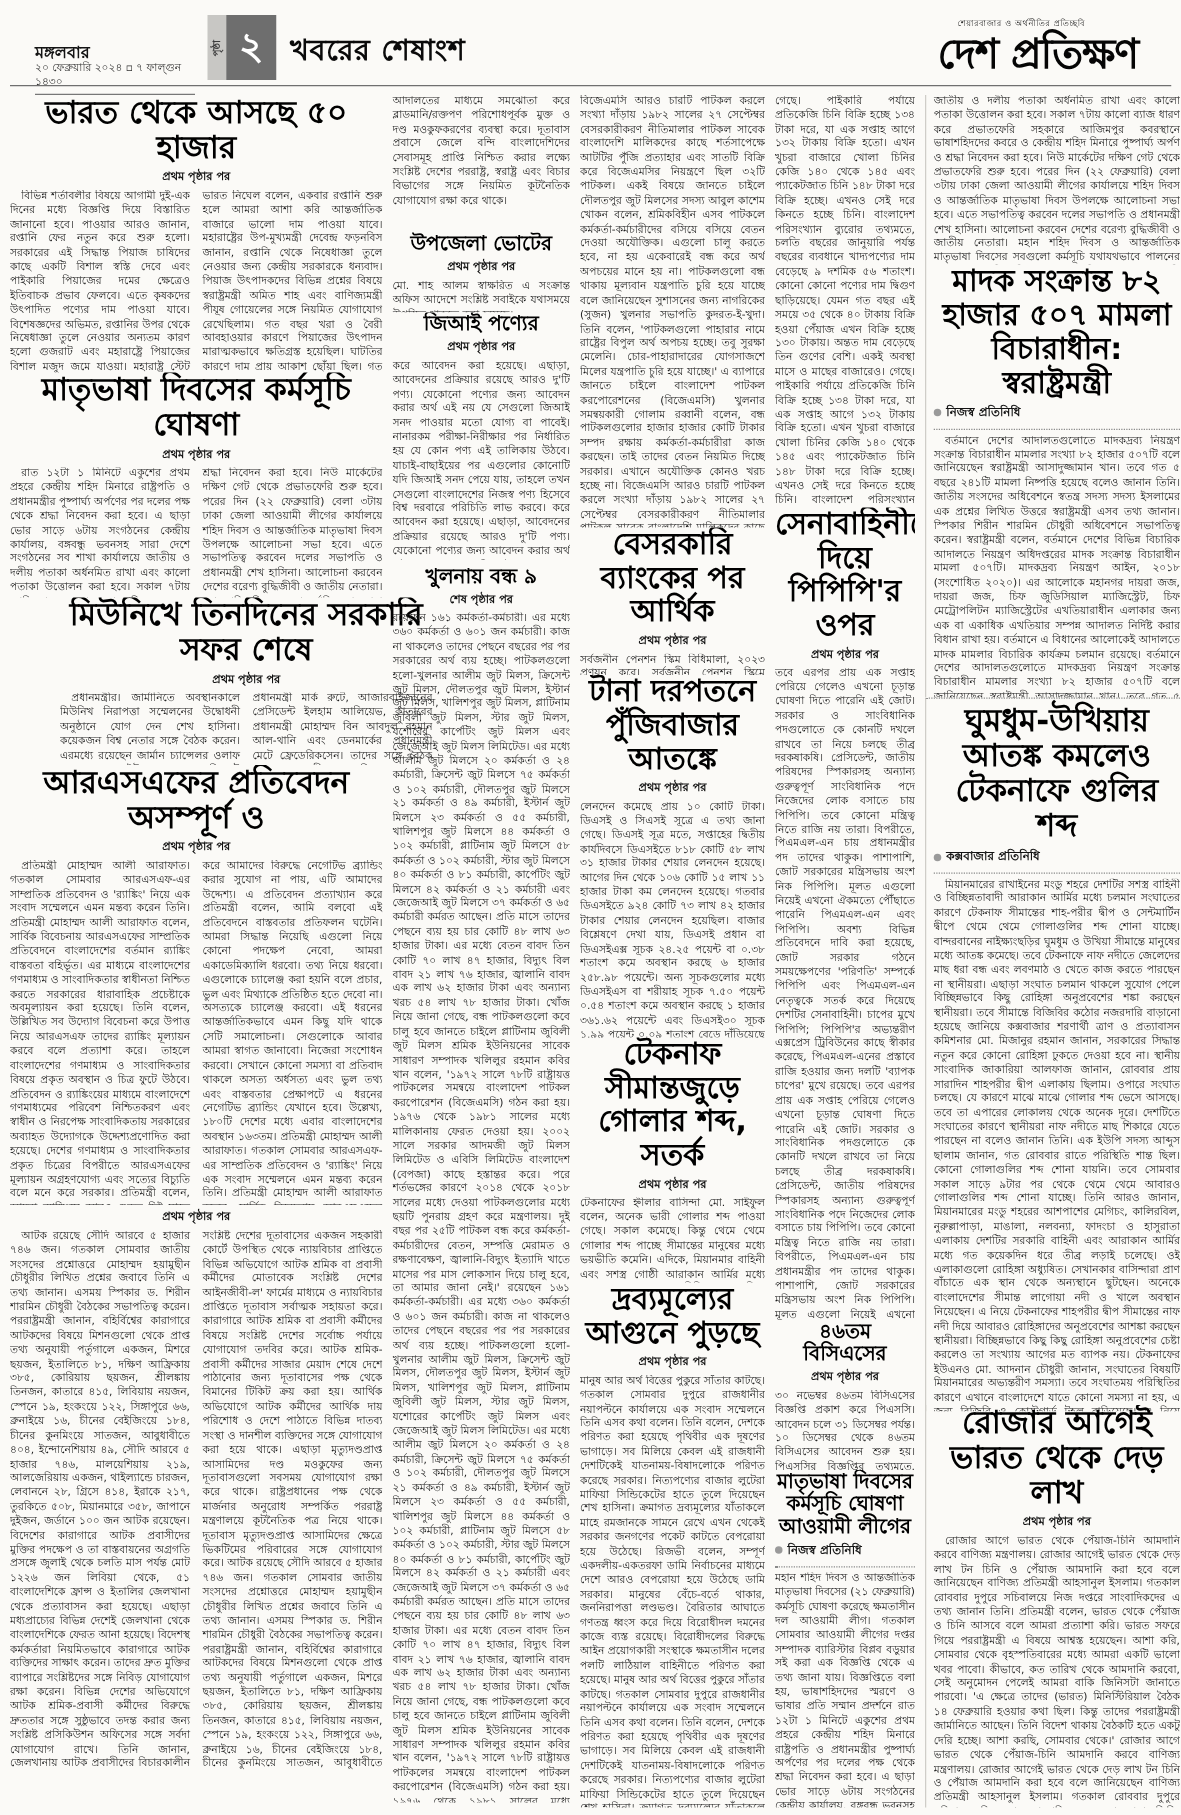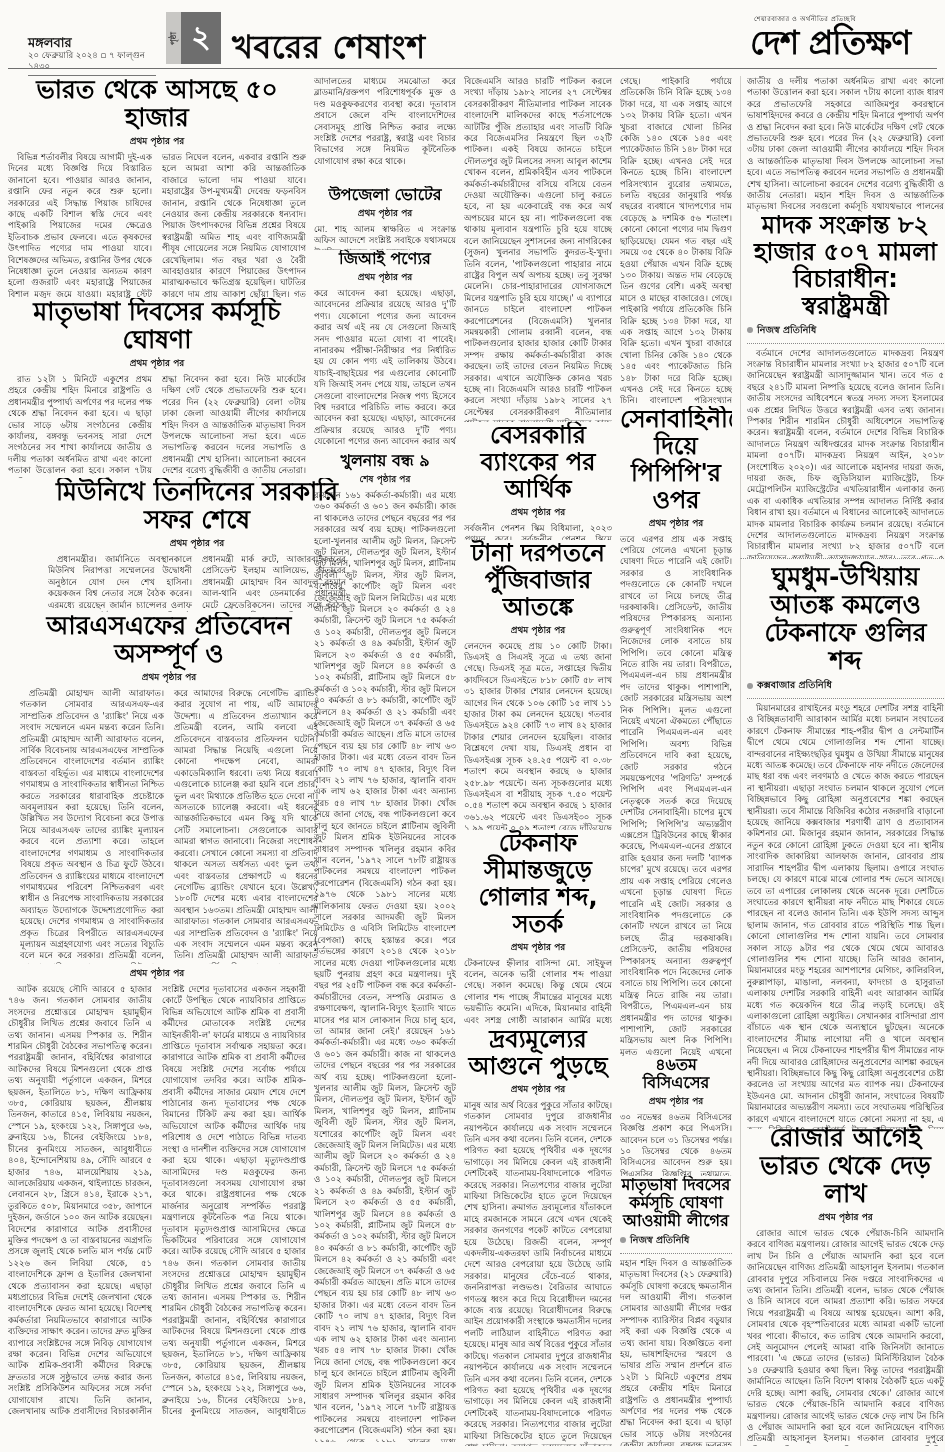--- a/index.html
+++ b/index.html
@@ -18,23 +18,23 @@
   
   .masthead{position:absolute;top:0;left:0;width:945px;height:70px;}
   .mast-rule{position:absolute;top:68px;left:8px;width:929px;border-top:1.5px solid #6f6f6f;}
   .date-block{position:absolute;top:35px;left:28px;width:128px;text-align:left;border-bottom:1px solid #777;padding-bottom:3px;}
   .date-day{font-weight:bold;font-size:13px;line-height:15px;}
   .date-line{font-size:8.5px;color:#333;line-height:11px;}
   .page-widget{position:absolute;top:12px;left:166px;height:52px;display:flex;}
   .page-label-strip{width:15px;height:52px;background:#c8c7c4;color:#3c3c3c;display:flex;align-items:center;justify-content:center;}
   .page-label-strip span{writing-mode:vertical-rl;transform:rotate(180deg);font-size:8px;font-weight:bold;}
   .page-num-box{width:40px;height:52px;background:#6e6e6e;color:#fff;display:flex;align-items:center;justify-content:center;font-size:30px;font-weight:bold;}
-  .section-title{position:absolute;top:22px;left:232px;font-size:32px;font-weight:800;letter-spacing:.5px;color:#0a0a0a;}
+  .section-title{position:absolute;top:22px;left:232px;font-size:23px;font-weight:800;letter-spacing:.5px;color:#0a0a0a;}
   .logo-block{position:absolute;top:14px;right:10px;width:185px;text-align:left;}
-  .logo-tagline{font-size:6.5px;color:#222;margin-left:4px;letter-spacing:.5px;}
+  .logo-tagline{font-size:6.5px;color:#222;margin-left:16px;letter-spacing:.5px;}
   .logo-title{font-family:"DejaVu Serif","Liberation Serif",serif;font-size:33px;line-height:36px;font-weight:900;color:#050505;letter-spacing:-1px;}
   
   .article{position:absolute;overflow:hidden;}
   .headline{font-weight:800;color:#000;text-align:center;line-height:1.12;}
   .h-lg{font-size:25px;}
   .h-md{font-size:24px;}
   .h-sm{font-size:16px;}
   .kicker{font-size:9px;font-weight:bold;text-align:center;margin:2px 0 3px 0;color:#111;}
   .byline-row{display:flex;align-items:center;gap:4px;border-bottom:1px dotted #8a8a8a;padding:3px 0 5px 0;margin-bottom:4px;}
   .byline-bullet{width:6px;height:6px;background:#9a9a9a;border-radius:50%;flex:0 0 auto;}
@@ -80,21 +80,21 @@
     <div class="kicker">প্রথম পৃষ্ঠার পর</div>
     <div class="body cols-2 first-indent" style="height:134px;">রাত ১২টা ১ মিনিটে একুশের প্রথম প্রহরে কেন্দ্রীয় শহিদ মিনারে রাষ্ট্রপতি ও প্রধানমন্ত্রীর পুষ্পার্ঘ্য অর্পণের পর দলের পক্ষ থেকে শ্রদ্ধা নিবেদন করা হবে। এ ছাড়া ভোর সাড়ে ৬টায় সংগঠনের কেন্দ্রীয় কার্যালয়, বঙ্গবন্ধু ভবনসহ সারা দেশে সংগঠনের সব শাখা কার্যালয়ে জাতীয় ও দলীয় পতাকা অর্ধনমিত রাখা এবং কালো পতাকা উত্তোলন করা হবে। সকাল ৭টায় আজিমপুর কবরস্থানে ভাষাশহিদদের কবরে ও কেন্দ্রীয় শহিদ মিনারে পুষ্পার্ঘ্য অর্পণ ও শ্রদ্ধা নিবেদন করা হবে। নিউ মার্কেটের দক্ষিণ গেট থেকে প্রভাতফেরি শুরু হবে। পরের দিন (২২ ফেব্রুয়ারি) বেলা ৩টায় ঢাকা জেলা আওয়ামী লীগের কার্যালয়ে শহিদ দিবস ও আন্তর্জাতিক মাতৃভাষা দিবস উপলক্ষে আলোচনা সভা হবে। এতে সভাপতিত্ব করবেন দলের সভাপতি ও প্রধানমন্ত্রী শেখ হাসিনা। আলোচনা করবেন দেশের বরেণ্য বুদ্ধিজীবী ও জাতীয় নেতারা। মহান শহিদ দিবস ও আন্তর্জাতিক মাতৃভাষা দিবসের সবগুলো কর্মসূচি যথাযথভাবে পালনের জন্য আওয়ামী লীগের সর্বস্তরের নেতা-কর্মীসহ সব সহযোগী সংগঠনের প্রতি আহ্বান জানিয়েছেন দলের সাধারণ সম্পাদক ওবায়দুল কাদের। রাত ১২টা ১ মিনিটে একুশের প্রথম প্রহরে কেন্দ্রীয় শহিদ মিনারে রাষ্ট্রপতি ও প্রধানমন্ত্রীর পুষ্পার্ঘ্য অর্পণের পর দলের পক্ষ থেকে শ্রদ্ধা নিবেদন করা হবে। এ ছাড়া ভোর সাড়ে ৬টায় সংগঠনের কেন্দ্রীয় কার্যালয়, বঙ্গবন্ধু ভবনসহ সারা দেশে সংগঠনের সব শাখা কার্যালয়ে জাতীয় ও দলীয় পতাকা অর্ধনমিত রাখা এবং কালো পতাকা উত্তোলন করা হবে। সকাল ৭টায় আজিমপুর কবরস্থানে ভাষাশহিদদের কবরে ও কেন্দ্রীয় শহিদ মিনারে পুষ্পার্ঘ্য অর্পণ ও শ্রদ্ধা নিবেদন করা হবে। নিউ মার্কেটের দক্ষিণ গেট থেকে প্রভাতফেরি শুরু হবে। পরের দিন (২২ ফেব্রুয়ারি) বেলা ৩টায় ঢাকা জেলা আওয়ামী লীগের কার্যালয়ে শহিদ দিবস ও আন্তর্জাতিক মাতৃভাষা দিবস উপলক্ষে আলোচনা সভা হবে। এতে সভাপতিত্ব করবেন দলের সভাপতি ও প্রধানমন্ত্রী শেখ হাসিনা। আলোচনা করবেন দেশের বরেণ্য বুদ্ধিজীবী ও জাতীয় নেতারা। মহান শহিদ দিবস ও আন্তর্জাতিক মাতৃভাষা দিবসের সবগুলো কর্মসূচি যথাযথভাবে পালনের জন্য আওয়ামী লীগের সর্বস্তরের নেতা-কর্মীসহ সব সহযোগী সংগঠনের প্রতি আহ্বান জানিয়েছেন দলের সাধারণ সম্পাদক ওবায়দুল কাদের।</div>
   </div>
 
   <div class="article" style="left:8px;top:478px;width:298px;height:134px;margin-left:40px;">
     <div class="headline h-lg">মিউনিখে তিনদিনের সরকারি সফর শেষে</div>
     <div class="kicker">প্রথম পৃষ্ঠার পর</div>
     <div class="body cols-2 first-indent" style="height:88px;">প্রধানমন্ত্রীর। জার্মানিতে অবস্থানকালে মিউনিখ নিরাপত্তা সম্মেলনের উদ্বোধনী অনুষ্ঠানে যোগ দেন শেখ হাসিনা। কয়েকজন বিশ্ব নেতার সঙ্গে বৈঠক করেন। এরমধ্যে রয়েছেন জার্মান চ্যান্সেলর ওলাফ শোলৎজ, ইউক্রেনের প্রেসিডেন্ট ভলোদিমির জেলেনস্কি, নেদারল্যান্ডসের প্রধানমন্ত্রী মার্ক রুটে, আজারবাইজানের প্রেসিডেন্ট ইলহাম আলিয়েভ, কাতারের প্রধানমন্ত্রী মোহাম্মদ বিন আবদুল রহমান আল-থানি এবং ডেনমার্কের প্রধানমন্ত্রী মেটে ফ্রেডেরিকসেন। তাদের সঙ্গে বৈঠক করেন প্রধানমন্ত্রী শেখ হাসিনা। এছাড়া এ সফরে জার্মানিতে বসবাসকারী প্রবাসী বাংলাদেশিদের একটি নাগরিক সংবর্ধনায়ও অংশ নেন প্রধানমন্ত্রী। প্রধানমন্ত্রীর। জার্মানিতে অবস্থানকালে মিউনিখ নিরাপত্তা সম্মেলনের উদ্বোধনী অনুষ্ঠানে যোগ দেন শেখ হাসিনা। কয়েকজন বিশ্ব নেতার সঙ্গে বৈঠক করেন। এরমধ্যে রয়েছেন জার্মান চ্যান্সেলর ওলাফ শোলৎজ, ইউক্রেনের প্রেসিডেন্ট ভলোদিমির জেলেনস্কি, নেদারল্যান্ডসের প্রধানমন্ত্রী মার্ক রুটে, আজারবাইজানের প্রেসিডেন্ট ইলহাম আলিয়েভ, কাতারের প্রধানমন্ত্রী মোহাম্মদ বিন আবদুল রহমান আল-থানি এবং ডেনমার্কের প্রধানমন্ত্রী মেটে ফ্রেডেরিকসেন। তাদের সঙ্গে বৈঠক করেন প্রধানমন্ত্রী শেখ হাসিনা। এছাড়া এ সফরে জার্মানিতে বসবাসকারী প্রবাসী বাংলাদেশিদের একটি নাগরিক সংবর্ধনায়ও অংশ নেন প্রধানমন্ত্রী।</div>
   </div>
 
-  <div class="article" style="left:20px;top:612px;width:298px;height:352px;">
+  <div class="article" style="left:8px;top:612px;width:298px;height:352px;">
     <div class="headline h-lg">আরএসএফের প্রতিবেদন অসম্পূর্ণ ও</div>
     <div class="kicker">প্রথম পৃষ্ঠার পর</div>
     <div class="body cols-2 first-indent" style="height:306px;">প্রতিমন্ত্রী মোহাম্মদ আলী আরাফাত। গতকাল সোমবার আরএসএফ-এর সাম্প্রতিক প্রতিবেদন ও 'র‍্যাঙ্কিং' নিয়ে এক সংবাদ সম্মেলনে এমন মন্তব্য করেন তিনি। প্রতিমন্ত্রী মোহাম্মদ আলী আরাফাত বলেন, সার্বিক বিবেচনায় আরএসএফের সাম্প্রতিক প্রতিবেদনে বাংলাদেশের বর্তমান র‍্যাঙ্কিং বাস্তবতা বহির্ভূত। এর মাধ্যমে বাংলাদেশের গণমাধ্যম ও সাংবাদিকতার স্বাধীনতা নিশ্চিত করতে সরকারের ধারাবাহিক প্রচেষ্টাকে অবমূল্যায়ন করা হয়েছে। তিনি বলেন, উল্লিখিত সব উদ্যোগ বিবেচনা করে উপাত্ত নিয়ে আরএসএফ তাদের র‍্যাঙ্কিং মূল্যায়ন করবে বলে প্রত্যাশা করে। তাহলে বাংলাদেশের গণমাধ্যম ও সাংবাদিকতার বিষয়ে প্রকৃত অবস্থান ও চিত্র ফুটে উঠবে। প্রতিবেদন ও র‍্যাঙ্কিংয়ের মাধ্যমে বাংলাদেশে গণমাধ্যমের পরিবেশ নিশ্চিতকরণ এবং স্বাধীন ও নিরপেক্ষ সাংবাদিকতায় সরকারের অব্যাহত উদ্যোগকে উদ্দেশ্যপ্রণোদিত করা হয়েছে। দেশের গণমাধ্যম ও সাংবাদিকতার প্রকৃত চিত্রের বিপরীতে আরএসএফের মূল্যায়ন অগ্রহণযোগ্য এবং সত্যের বিচ্যুতি বলে মনে করে সরকার। প্রতিমন্ত্রী বলেন, আমরা র‍্যাঙ্কিংয়ে আরও গুরুত্ব দিই যাতে কেউ এগুলোকে রেফারেন্স হিসেবে ব্যবহার করে আমাদের বিরুদ্ধে নেগেটিভ ব্র্যান্ডিং করার সুযোগ না পায়, এটি আমাদের উদ্দেশ্য। এ প্রতিবেদন প্রত্যাখ্যান করে প্রতিমন্ত্রী বলেন, আমি বলবো এই প্রতিবেদনে বাস্তবতার প্রতিফলন ঘটেনি। আমরা সিদ্ধান্ত নিয়েছি এগুলো নিয়ে কোনো পদক্ষেপ নেবো, আমরা একাডেমিক্যালি ধরবো। তথ্য নিয়ে ধরবো। এগুলোকে চ্যালেঞ্জ করা হয়নি বলে প্রচার, ভুল এবং মিথ্যাকে প্রতিষ্ঠিত হতে দেবো না। অসত্যকে চ্যালেঞ্জ করবো। এই ধরনের আন্তর্জাতিকভাবে এমন কিছু যদি থাকে সেটি সমালোচনা। সেগুলোকে আবার আমরা স্বাগত জানাবো। নিজেরা সংশোধন করবো। সেখানে কোনো সমস্যা বা প্রতিবাদ থাকলে অসত্য অর্ধসত্য এবং ভুল তথ্য এবং বাস্তবতার প্রেক্ষাপটে এ ধরনের নেগেটিভ ব্র্যান্ডিং যেখানে হবে। উল্লেখ্য, ১৮০টি দেশের মধ্যে এবার বাংলাদেশের অবস্থান ১৬৩তম। প্রতিমন্ত্রী মোহাম্মদ আলী আরাফাত। গতকাল সোমবার আরএসএফ-এর সাম্প্রতিক প্রতিবেদন ও 'র‍্যাঙ্কিং' নিয়ে এক সংবাদ সম্মেলনে এমন মন্তব্য করেন তিনি। প্রতিমন্ত্রী মোহাম্মদ আলী আরাফাত বলেন, সার্বিক বিবেচনায় আরএসএফের সাম্প্রতিক প্রতিবেদনে বাংলাদেশের বর্তমান র‍্যাঙ্কিং বাস্তবতা বহির্ভূত। এর মাধ্যমে বাংলাদেশের গণমাধ্যম ও সাংবাদিকতার স্বাধীনতা নিশ্চিত করতে সরকারের ধারাবাহিক প্রচেষ্টাকে অবমূল্যায়ন করা হয়েছে। তিনি বলেন, উল্লিখিত সব উদ্যোগ বিবেচনা করে উপাত্ত নিয়ে আরএসএফ তাদের র‍্যাঙ্কিং মূল্যায়ন করবে বলে প্রত্যাশা করে। তাহলে বাংলাদেশের গণমাধ্যম ও সাংবাদিকতার বিষয়ে প্রকৃত অবস্থান ও চিত্র ফুটে উঠবে। প্রতিবেদন ও র‍্যাঙ্কিংয়ের মাধ্যমে বাংলাদেশে গণমাধ্যমের পরিবেশ নিশ্চিতকরণ এবং স্বাধীন ও নিরপেক্ষ সাংবাদিকতায় সরকারের অব্যাহত উদ্যোগকে উদ্দেশ্যপ্রণোদিত করা হয়েছে। দেশের গণমাধ্যম ও সাংবাদিকতার প্রকৃত চিত্রের বিপরীতে আরএসএফের মূল্যায়ন অগ্রহণযোগ্য এবং সত্যের বিচ্যুতি বলে মনে করে সরকার। প্রতিমন্ত্রী বলেন, আমরা র‍্যাঙ্কিংয়ে আরও গুরুত্ব দিই যাতে কেউ এগুলোকে রেফারেন্স হিসেবে ব্যবহার করে আমাদের বিরুদ্ধে নেগেটিভ ব্র্যান্ডিং করার সুযোগ না পায়, এটি আমাদের উদ্দেশ্য। এ প্রতিবেদন প্রত্যাখ্যান করে প্রতিমন্ত্রী বলেন, আমি বলবো এই প্রতিবেদনে বাস্তবতার প্রতিফলন ঘটেনি। আমরা সিদ্ধান্ত নিয়েছি এগুলো নিয়ে কোনো পদক্ষেপ নেবো, আমরা একাডেমিক্যালি ধরবো। তথ্য নিয়ে ধরবো। এগুলোকে চ্যালেঞ্জ করা হয়নি বলে প্রচার, ভুল এবং মিথ্যাকে প্রতিষ্ঠিত হতে দেবো না। অসত্যকে চ্যালেঞ্জ করবো। এই ধরনের আন্তর্জাতিকভাবে এমন কিছু যদি থাকে সেটি সমালোচনা। সেগুলোকে আবার আমরা স্বাগত জানাবো। নিজেরা সংশোধন করবো। সেখানে কোনো সমস্যা বা প্রতিবাদ থাকলে অসত্য অর্ধসত্য এবং ভুল তথ্য এবং বাস্তবতার প্রেক্ষাপটে এ ধরনের নেগেটিভ ব্র্যান্ডিং যেখানে হবে। উল্লেখ্য, ১৮০টি দেশের মধ্যে এবার বাংলাদেশের অবস্থান ১৬৩তম।</div>
   </div>
 
   <div class="article" style="left:8px;top:964px;width:298px;height:482px;">
     <div class="kicker">প্রথম পৃষ্ঠার পর</div>
     <div class="body cols-2 first-indent" style="height:436px;">আটক রয়েছে সৌদি আরবে ৫ হাজার ৭৪৬ জন। গতকাল সোমবার জাতীয় সংসদের প্রশ্নোত্তরে মোহাম্মদ হয়ামুছীন চৌধুরীর লিখিত প্রশ্নের জবাবে তিনি এ তথ্য জানান। এসময় স্পিকার ড. শিরীন শারমিন চৌধুরী বৈঠকের সভাপতিত্ব করেন। পররাষ্ট্রমন্ত্রী জানান, বহির্বিশ্বের কারাগারে আটকদের বিষয়ে মিশনগুলো থেকে প্রাপ্ত তথ্য অনুযায়ী পর্তুগালে একজন, মিশরে ছয়জন, ইতালিতে ৮১, দক্ষিণ আফ্রিকায় ৩৮৫, কোরিয়ায় ছয়জন, শ্রীলঙ্কায় তিনজন, কাতারে ৪১৫, লিবিয়ায় নয়জন, স্পেনে ১৯, হংকংয়ে ১২২, সিঙ্গাপুরে ৬৬, ব্রুনাইয়ে ১৬, চীনের বেইজিংয়ে ১৮৪, চীনের কুনমিংয়ে সাতজন, আবুধাবীতে ৪০৪, ইন্দোনেশিয়ায় ৪৯, সৌদি আরবে ৫ হাজার ৭৪৬, মালয়েশিয়ায় ২১৯, আলজেরিয়ায় একজন, থাইল্যান্ডে চারজন, লেবাননে ২৮, গ্রিসে ৪১৪, ইরাকে ২১৭, তুরকিতে ৫০৮, মিয়ানমারে ৩৫৮, জাপানে দুইজন, জর্ডানে ১০০ জন আটক রয়েছেন। বিদেশের কারাগারে আটক প্রবাসীদের মুক্তির পদক্ষেপ ও তা বাস্তবায়নের অগ্রগতি প্রসঙ্গে জুলাই থেকে চলতি মাস পর্যন্ত মোট ১২২৬ জন লিবিয়া থেকে, ৫১ বাংলাদেশিকে ফ্রান্স ও ইতালির জেলখানা থেকে প্রত্যাবাসন করা হয়েছে। এছাড়া মধ্যপ্রাচ্যের বিভিন্ন দেশেই জেলখানা থেকে বাংলাদেশিকে ফেরত আনা হয়েছে। বিদেশস্থ কর্মকর্তারা নিয়মিতভাবে কারাগারে আটক ব্যক্তিদের সাক্ষাৎ করেন। তাদের দ্রুত মুক্তির ব্যাপারে সংশ্লিষ্টদের সঙ্গে নিবিড় যোগাযোগ রক্ষা করেন। বিভিন্ন দেশের অভিযোগে আটক শ্রমিক-প্রবাসী কর্মীদের বিরুদ্ধে দ্রুততার সঙ্গে সুষ্ঠুভাবে তদন্ত করার জন্য সংশ্লিষ্ট প্রসিকিউশন অফিসের সঙ্গে সর্বদা যোগাযোগ রাখে। তিনি জানান, জেলখানায় আটক প্রবাসীদের বিচারকালীন সংশ্লিষ্ট দেশের দূতাবাসের একজন সহকারী কোর্টে উপস্থিত থেকে ন্যায়বিচার প্রাপ্তিতে বিভিন্ন অভিযোগে আটক শ্রমিক বা প্রবাসী কর্মীদের মোতাবেক সংশ্লিষ্ট দেশের আইনজীবী-ল' ফার্মের মাধ্যমে ও ন্যায়বিচার প্রাপ্তিতে দূতাবাস সর্বাত্মক সহায়তা করে। কারাগারে আটক শ্রমিক বা প্রবাসী কর্মীদের বিষয়ে সংশ্লিষ্ট দেশের সর্বোচ্চ পর্যায়ে যোগাযোগ তদবির করে। আটক শ্রমিক-প্রবাসী কর্মীদের সাজার মেয়াদ শেষে দেশে পাঠানোর জন্য দূতাবাসের পক্ষ থেকে বিমানের টিকিট ক্রয় করা হয়। আর্থিক অভিযোগে আটক কর্মীদের আর্থিক দায় পরিশোধ ও দেশে পাঠাতে বিভিন্ন দাতব্য সংস্থা ও দানশীল ব্যক্তিদের সঙ্গে যোগাযোগ করা হয়ে থাকে। এছাড়া মৃত্যুদণ্ডপ্রাপ্ত আসামিদের দণ্ড মওকুফের জন্য দূতাবাসগুলো সবসময় যোগাযোগ রক্ষা করে থাকে। রাষ্ট্রপ্রধানের পক্ষ থেকে মার্জনার অনুরোধ সম্পর্কিত পররাষ্ট্র মন্ত্রণালয়ে কূটনৈতিক পত্র নিয়ে থাকে। দূতাবাস মৃত্যুদণ্ডপ্রাপ্ত আসামিদের ক্ষেত্রে ভিকটিমের পরিবারের সঙ্গে যোগাযোগ করে। আটক রয়েছে সৌদি আরবে ৫ হাজার ৭৪৬ জন। গতকাল সোমবার জাতীয় সংসদের প্রশ্নোত্তরে মোহাম্মদ হয়ামুছীন চৌধুরীর লিখিত প্রশ্নের জবাবে তিনি এ তথ্য জানান। এসময় স্পিকার ড. শিরীন শারমিন চৌধুরী বৈঠকের সভাপতিত্ব করেন। পররাষ্ট্রমন্ত্রী জানান, বহির্বিশ্বের কারাগারে আটকদের বিষয়ে মিশনগুলো থেকে প্রাপ্ত তথ্য অনুযায়ী পর্তুগালে একজন, মিশরে ছয়জন, ইতালিতে ৮১, দক্ষিণ আফ্রিকায় ৩৮৫, কোরিয়ায় ছয়জন, শ্রীলঙ্কায় তিনজন, কাতারে ৪১৫, লিবিয়ায় নয়জন, স্পেনে ১৯, হংকংয়ে ১২২, সিঙ্গাপুরে ৬৬, ব্রুনাইয়ে ১৬, চীনের বেইজিংয়ে ১৮৪, চীনের কুনমিংয়ে সাতজন, আবুধাবীতে ৪০৪, ইন্দোনেশিয়ায় ৪৯, সৌদি আরবে ৫ হাজার ৭৪৬, মালয়েশিয়ায় ২১৯, আলজেরিয়ায় একজন, থাইল্যান্ডে চারজন, লেবাননে ২৮, গ্রিসে ৪১৪, ইরাকে ২১৭, তুরকিতে ৫০৮, মিয়ানমারে ৩৫৮, জাপানে দুইজন, জর্ডানে ১০০ জন আটক রয়েছেন। বিদেশের কারাগারে আটক প্রবাসীদের মুক্তির পদক্ষেপ ও তা বাস্তবায়নের অগ্রগতি প্রসঙ্গে জুলাই থেকে চলতি মাস পর্যন্ত মোট ১২২৬ জন লিবিয়া থেকে, ৫১ বাংলাদেশিকে ফ্রান্স ও ইতালির জেলখানা থেকে প্রত্যাবাসন করা হয়েছে। এছাড়া মধ্যপ্রাচ্যের বিভিন্ন দেশেই জেলখানা থেকে বাংলাদেশিকে ফেরত আনা হয়েছে। বিদেশস্থ কর্মকর্তারা নিয়মিতভাবে কারাগারে আটক ব্যক্তিদের সাক্ষাৎ করেন। তাদের দ্রুত মুক্তির ব্যাপারে সংশ্লিষ্টদের সঙ্গে নিবিড় যোগাযোগ রক্ষা করেন। বিভিন্ন দেশের অভিযোগে আটক শ্রমিক-প্রবাসী কর্মীদের বিরুদ্ধে দ্রুততার সঙ্গে সুষ্ঠুভাবে তদন্ত করার জন্য সংশ্লিষ্ট প্রসিকিউশন অফিসের সঙ্গে সর্বদা যোগাযোগ রাখে। তিনি জানান, জেলখানায় আটক প্রবাসীদের বিচারকালীন সংশ্লিষ্ট দেশের দূতাবাসের একজন সহকারী কোর্টে উপস্থিত থেকে ন্যায়বিচার প্রাপ্তিতে বিভিন্ন অভিযোগে আটক শ্রমিক বা প্রবাসী কর্মীদের মোতাবেক সংশ্লিষ্ট দেশের আইনজীবী-ল' ফার্মের মাধ্যমে ও ন্যায়বিচার প্রাপ্তিতে দূতাবাস সর্বাত্মক সহায়তা করে। কারাগারে আটক শ্রমিক বা প্রবাসী কর্মীদের বিষয়ে সংশ্লিষ্ট দেশের সর্বোচ্চ পর্যায়ে যোগাযোগ তদবির করে। আটক শ্রমিক-প্রবাসী কর্মীদের সাজার মেয়াদ শেষে দেশে পাঠানোর জন্য দূতাবাসের পক্ষ থেকে বিমানের টিকিট ক্রয় করা হয়। আর্থিক অভিযোগে আটক কর্মীদের আর্থিক দায় পরিশোধ ও দেশে পাঠাতে বিভিন্ন দাতব্য সংস্থা ও দানশীল ব্যক্তিদের সঙ্গে যোগাযোগ করা হয়ে থাকে। এছাড়া মৃত্যুদণ্ডপ্রাপ্ত আসামিদের দণ্ড মওকুফের জন্য দূতাবাসগুলো সবসময় যোগাযোগ রক্ষা করে থাকে। রাষ্ট্রপ্রধানের পক্ষ থেকে মার্জনার অনুরোধ সম্পর্কিত পররাষ্ট্র মন্ত্রণালয়ে কূটনৈতিক পত্র নিয়ে থাকে। দূতাবাস মৃত্যুদণ্ডপ্রাপ্ত আসামিদের ক্ষেত্রে ভিকটিমের পরিবারের সঙ্গে যোগাযোগ করে।</div>
   </div>
 

